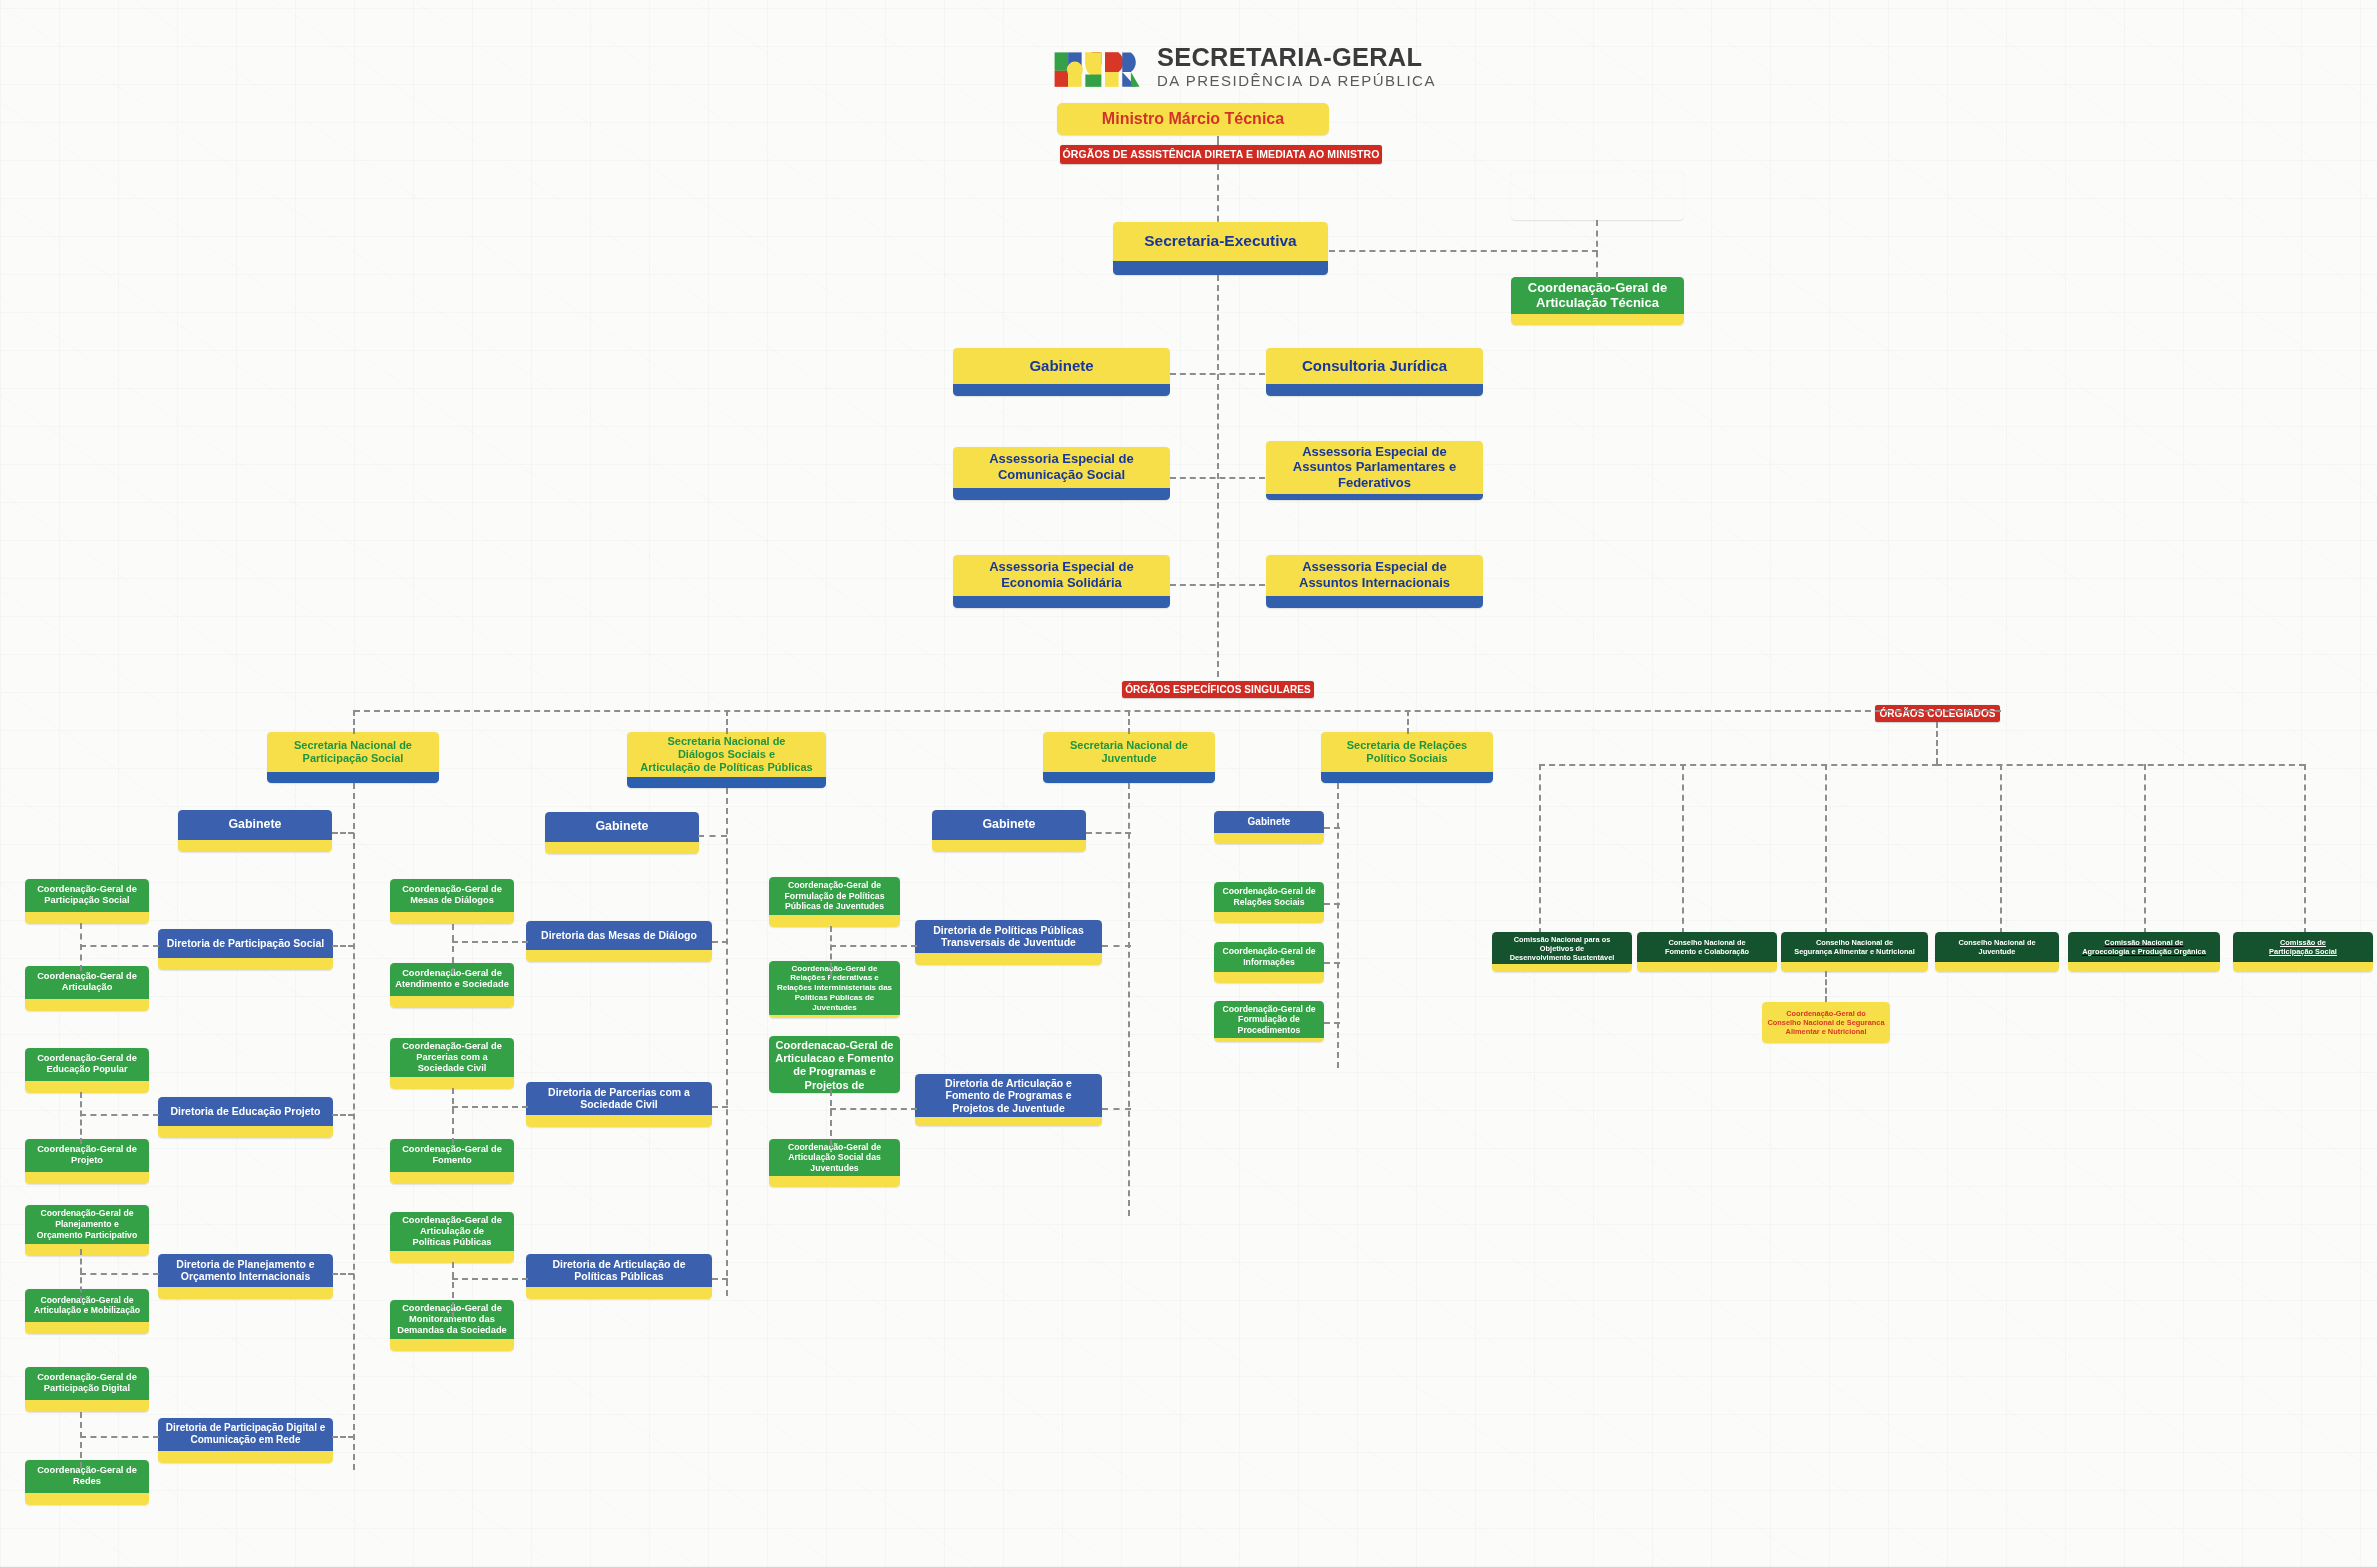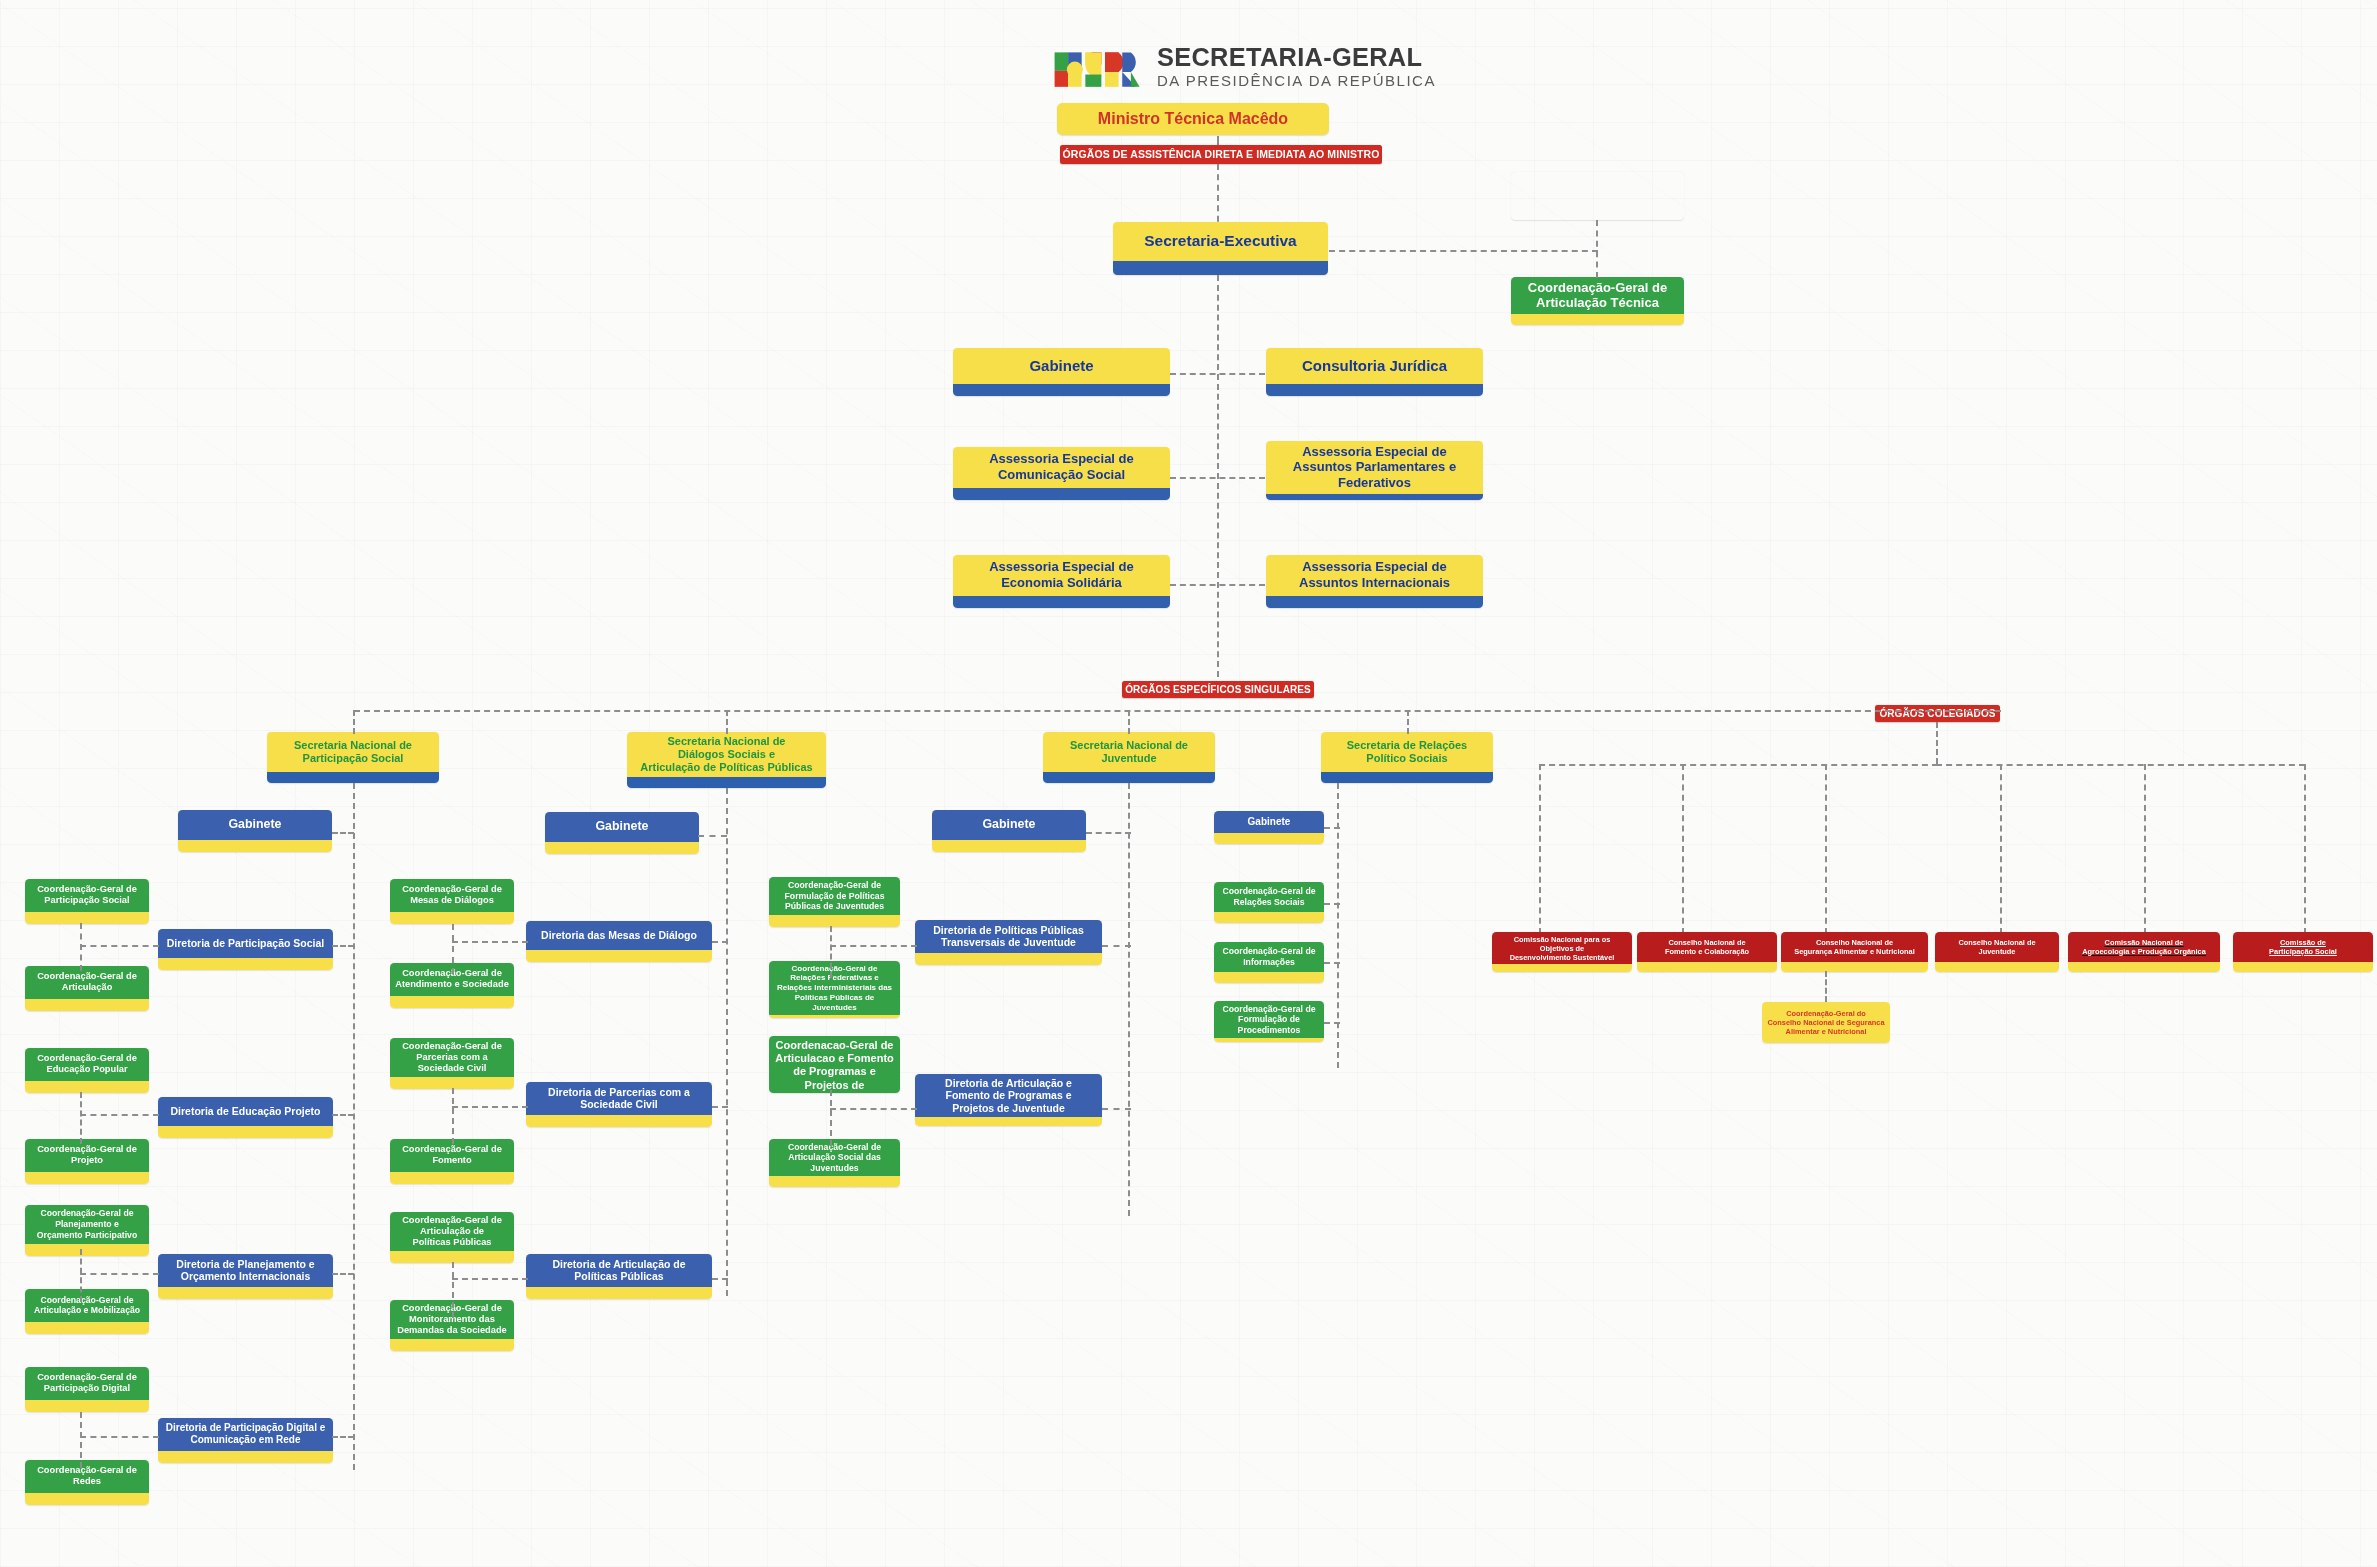--- a/index.html
+++ b/index.html
@@ -48,21 +48,21 @@
 
   .v-yellowblue-green .body{background:#f7df4a;color:#1f9541;}
   .v-yellowblue-green .foot{background:#2c5fae;}
 
   .v-greenyellow .body{background:#35a146;color:#ffffff;}
   .v-greenyellow .foot{background:#f7df4a;}
 
   .v-blueyellow .body{background:#3b60ae;color:#ffffff;}
   .v-blueyellow .foot{background:#f7df4a;}
 
-  .v-redyellow .body{background:#b91c1c;color:#ffffff;}
+  .v-redyellow .body{background:#14532d;color:#ffffff;}
   .v-redyellow .foot{background:#f7df4a;}
 
   .v-yellowred .body{background:#f7df4a;color:#d93726;}
 
   .badge{
     position:absolute;
     background:#cf2b22;
     color:#fff;
     border-radius:2.5px;
     display:flex;align-items:center;justify-content:center;
@@ -118,21 +118,21 @@
       <path d="M112 12 h14 a20 20 0 0 1 0 32 h-14 z" fill="#3b60ae"></path>
       <path d="M112 44 l22 24 h-22 z" fill="#3b60ae"></path>
       <path d="M126 44 l14 24 h-14 z" fill="#35a146"></path>
     </svg>
     <div id="logo-text">
       <div id="logo-title">SECRETARIA-GERAL</div>
       <div id="logo-sub">DA PRESIDÊNCIA DA REPÚBLICA</div>
     </div>
   </div>
 
-  <div class="minister" style="left:1057px;top:103px;width:272px;height:32px;font-size:16px;">Ministro Técnica Macêdo</div>
+  <div class="minister" style="left:1057px;top:103px;width:272px;height:32px;font-size:16px;">Ministro Márcio Técnica</div>
 
   <div class="vline" style="left:1217px;top:136px;height:10px;"></div>
 
   <div class="badge" style="left:1060px;top:145px;width:322px;height:18.6px;font-size:10.5px;">ÓRGÃOS DE ASSISTÊNCIA DIRETA E IMEDIATA AO MINISTRO</div>
 
   <div class="vline" style="left:1217px;top:164px;height:68px;"></div>
 
   <div class="node v-yellowblue" style="left:1113px;top:222px;width:215px;height:53px;">
     <div class="body" style="font-size:15.5px;">Secretaria-Executiva</div>
     <div class="foot" style="height:13.6px;"></div>

